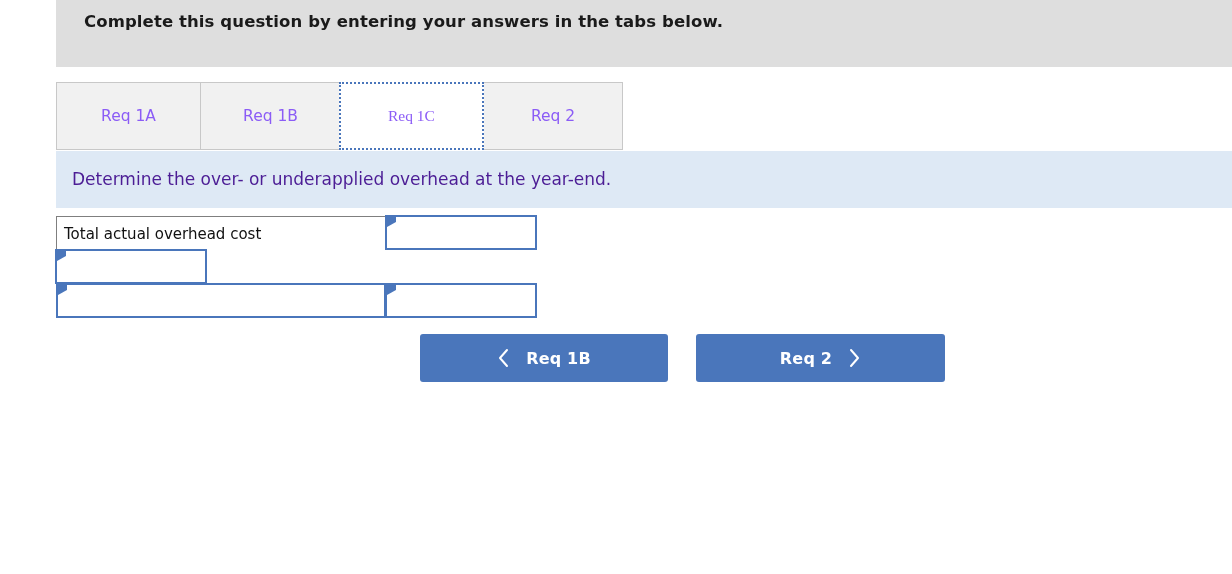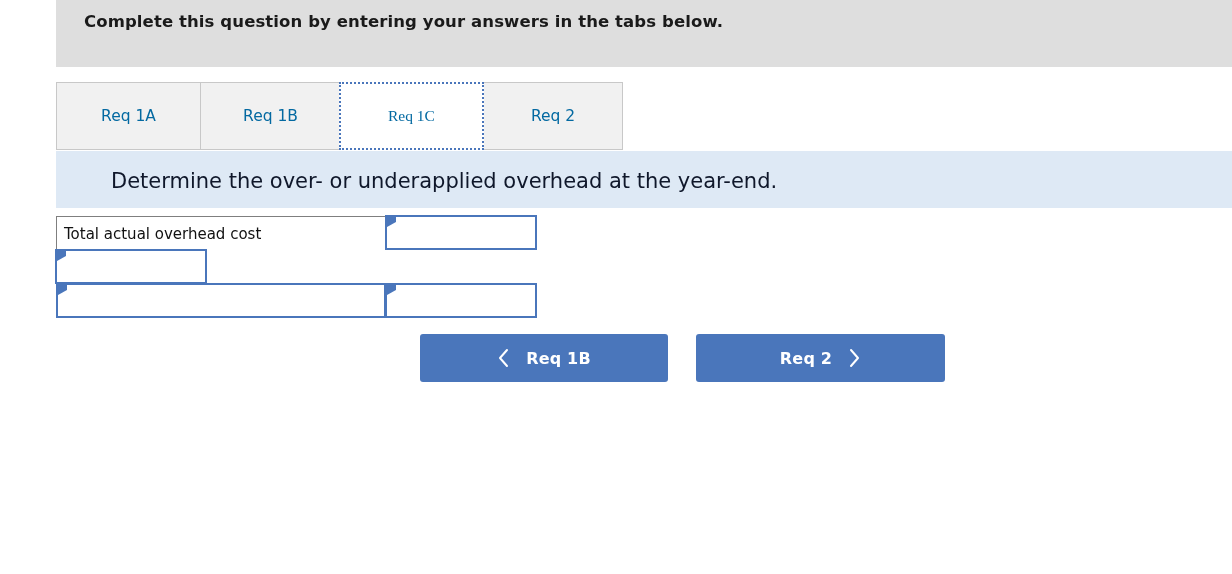--- a/index.html
+++ b/index.html
@@ -57,21 +57,21 @@
     position: absolute;
     top: 0;
     height: 68px;
     box-sizing: border-box;
     background: #f1f1f1;
     border: 1px solid #c8c8c8;
     display: flex;
     align-items: center;
     justify-content: center;
     font-size: 15.5px;
-    color: #0369a1;
+    color: #8b5cf6;
     cursor: pointer;
   }
   .tab.active {
     background: #ffffff;
     border: 2px dotted #4a76bb;
     z-index: 4;
     font-family: Liberation Serif, serif;
   }
   .tab-0 { left: 0px;   width: 145px; }
   .tab-1 { left: 144px; width: 141px; }
@@ -85,24 +85,23 @@
     top: 151px;
     width: 1176px;
     height: 57px;
     background: #dee9f5;
     box-sizing: border-box;
   }
   .subbar-text {
     position: absolute;
     left: 16px;
     top: 18px;
-    font-size: 21px;
-    color: #0f172a;
+    font-size: 17px;
+    color: #4c1d95;
     white-space: nowrap;
-    margin-left: 39px;
   }
 
   
   .table {
     position: absolute;
     left: 56px;
     top: 216px;
     width: 481px;
   }
   .row {

